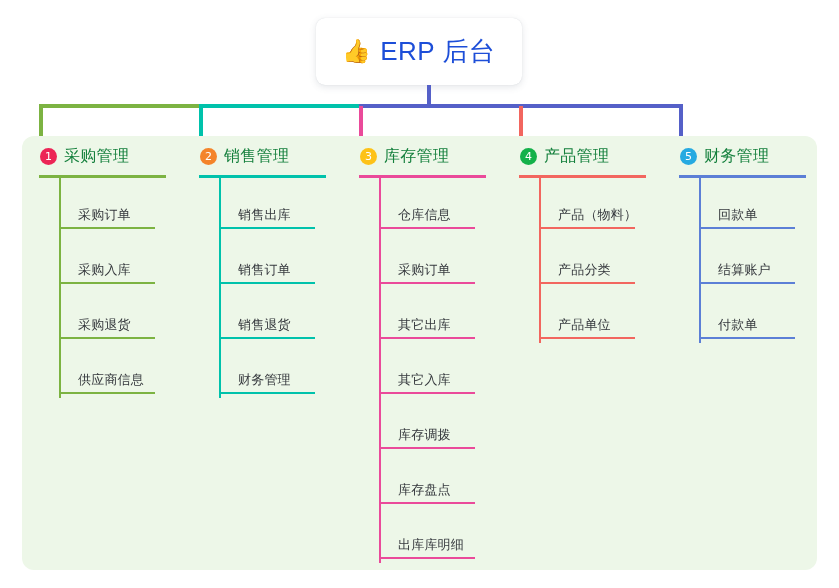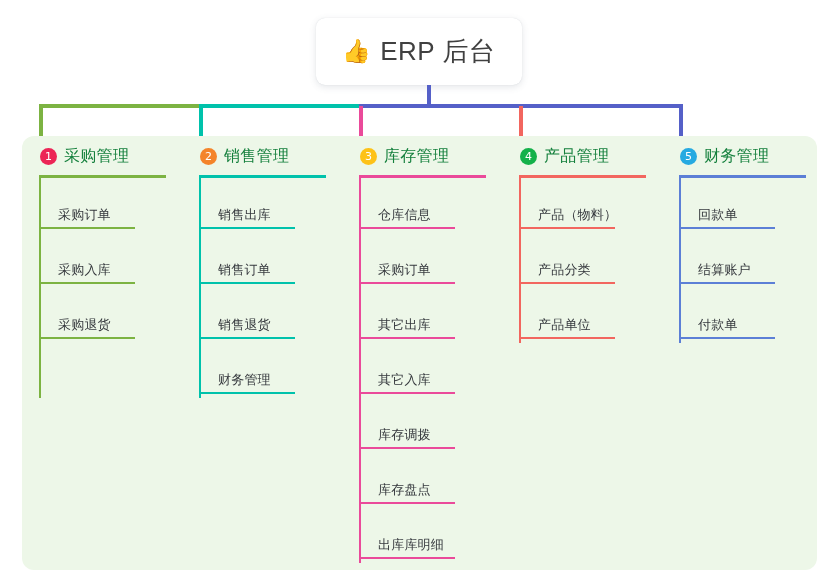--- a/index.html
+++ b/index.html
@@ -34,21 +34,21 @@
     align-items: center;
     justify-content: center;
     gap: 9px;
   }
   .title-emoji {
     font-size: 23px;
     line-height: 1;
   }
   .title-text {
     font-size: 26px;
-    color: #404040;
+    color: #1d4ed8;
     letter-spacing: 0.5px;
     white-space: nowrap;
   }
   .v-stem {
     position: absolute;
     left: 427px;
     top: 85px;
     width: 4px;
     height: 21px;
     background: #5560c8;
@@ -122,20 +122,21 @@
     left: 17px;
     top: 39px;
     width: 127px;
     height: 3px;
   }
 
   .items {
     position: relative;
     margin-top: 4px;
     padding-left: 17px;
+    margin-left: 20px;
   }
   .trunk {
     position: absolute;
     left: 17px;
     top: 0;
     width: 2px;
   }
   .item {
     position: relative;
     height: 55px;
@@ -197,20 +198,24 @@
             <div class="item-rule" style="background: rgb(124, 179, 66);"></div>
           </div>
           <div class="item">
             <span class="item-label">采购入库</span>
             <div class="item-rule" style="background: rgb(124, 179, 66);"></div>
           </div>
           <div class="item">
             <span class="item-label">采购退货</span>
             <div class="item-rule" style="background: rgb(124, 179, 66);"></div>
           </div>
+          <div class="item">
+            <span class="item-label">供应商信息</span>
+            <div class="item-rule" style="background: rgb(124, 179, 66);"></div>
+          </div>
         </div>
       </div>
       <div class="column">
         <div class="col-head">
           <span class="badge" style="background: rgb(244, 132, 42);">2</span>
           <span class="col-title">销售管理</span>
         </div>
         <div class="head-rule" style="background: rgb(0, 194, 171);"></div>
         <div class="items">
           <div class="trunk" style="background: rgb(0, 194, 171); height: 220px;"></div>

